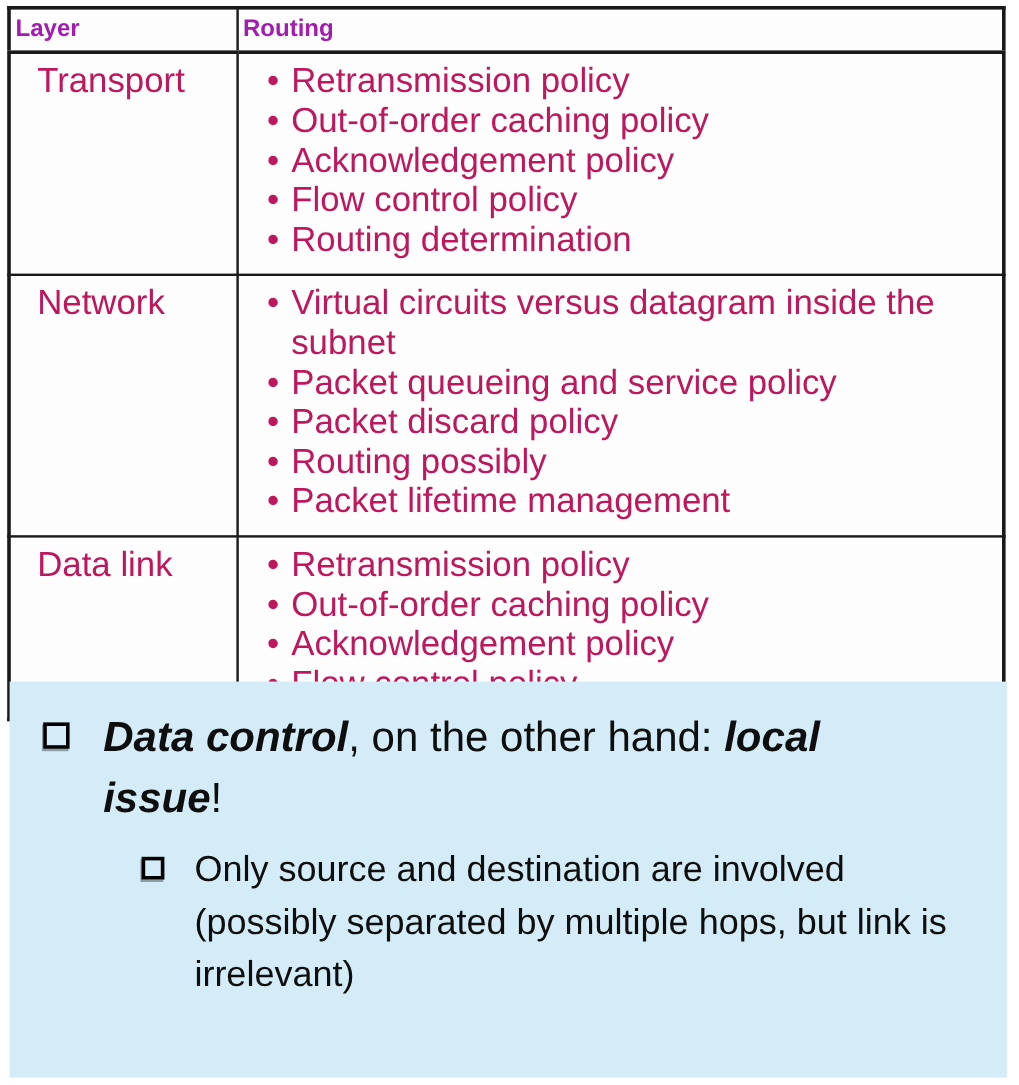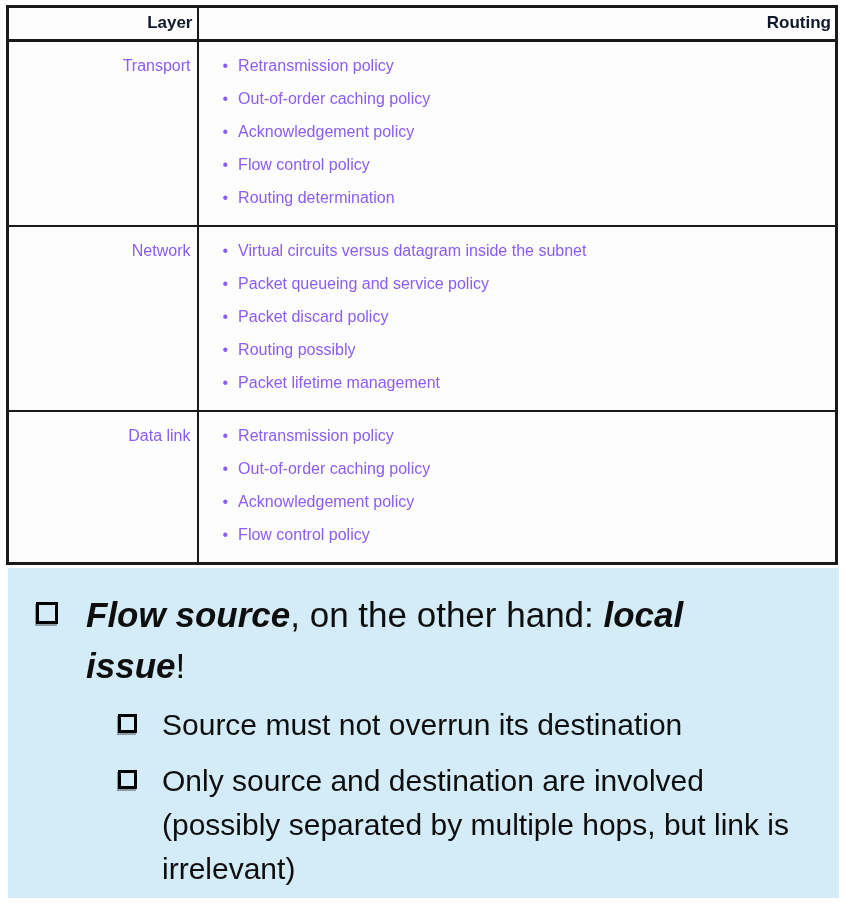--- a/index.html
+++ b/index.html
@@ -16,33 +16,32 @@
   table.policies-table {
     position: absolute; left: 6px; top: 5px;
     width: 832px;
     border-collapse: collapse;
     border: 3px solid #1a1a1a;
     background: #fdfdfd;
   }
   table.policies-table th {
     border: 2px solid #1a1a1a;
     border-bottom: 3px solid #1a1a1a;
-    font-size: 17px; font-weight: bold;
-    text-align: right;
+    font-size: 20px; font-weight: bold;
+    text-align: left;
     padding: 5px 4px 6px 4px;
-    color: #0f172a;
+    color: #a21caf;
   }
   table.policies-table th.col-layer { width: 190px; }
   table.policies-table td {
     border: 2px solid #1a1a1a;
     vertical-align: top;
-    font-size: 16px;
+    font-size: 29px;
     line-height: 33px;
-    color: #8b5cf6;
-    text-align: right;
+    color: #be185d;
   }
   td.layer-cell { padding: 7px 6px 9px 22px; }
   td.policies-cell { padding: 7px 6px 11px 24px; }
   .policy-list { list-style: none; }
   .policy-item { display: flex; align-items: baseline; }
   .dot-bullet { margin-right: 10px; flex: none; }
 
   
   .note-box {
     position: absolute; left: 8px; top: 568px;
@@ -175,27 +174,23 @@
               </li>
             </ul>
           </td>
         </tr>
       </tbody>
   </table>
 
   <div class="note-box">
     <div class="bullet-l1">
       <span class="sq"></span>
-      <span class="l1-text" id="main-text"><span class="em">Flow source</span><span>, on the other hand: </span><span class="em">local issue</span><span>!</span></span>
+      <span class="l1-text" id="main-text"><span class="em">Data control</span><span>, on the other hand: </span><span class="em">local issue</span><span>!</span></span>
     </div>
     <div class="sub-list" id="sub-items">
-        <div class="bullet-l2">
-          <span class="sq2"></span>
-          <span class="l2-text">Source must not overrun its destination</span>
-        </div>
         <div class="bullet-l2">
           <span class="sq2"></span>
           <span class="l2-text">Only source and destination are involved (possibly separated by multiple hops, but link is irrelevant)</span>
         </div>
       </div>
   </div>
 
 </div>
 
 </body></html>

